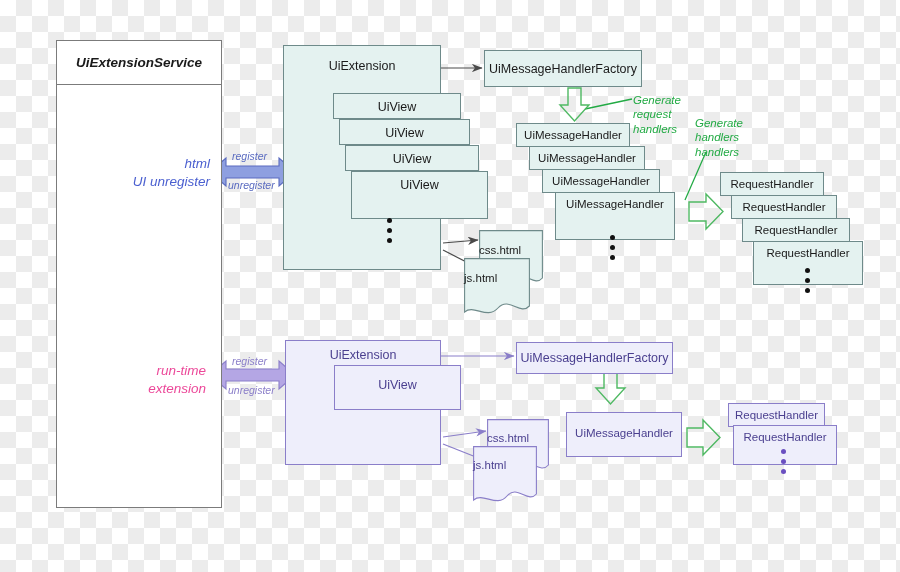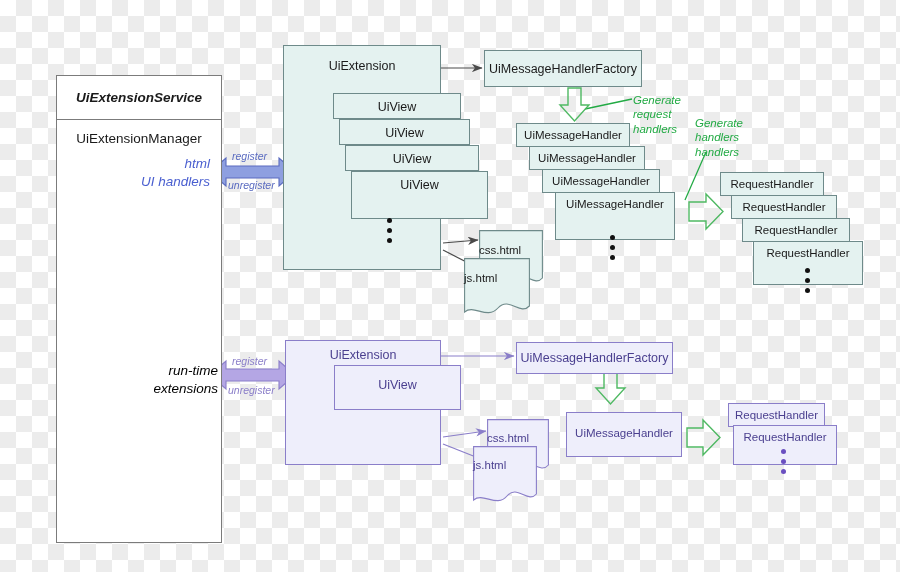--- a/index.html
+++ b/index.html
@@ -16,21 +16,21 @@
     background-image:
       linear-gradient(45deg,#ececec 25%,transparent 25%,transparent 75%,#ececec 75%),
       linear-gradient(45deg,#ececec 25%,transparent 25%,transparent 75%,#ececec 75%);
     background-size:32px 32px;
     background-position:0 0,16px 16px;
     background-color:#ffffff;
   }
   .node{position:absolute;box-sizing:border-box;}
 
   
-  .svc{background:#ffffff;border:1px solid #7b7b7b;margin-top:35px;}
+  .svc{background:#ffffff;border:1px solid #7b7b7b;}
   .svc-row{box-sizing:border-box;display:flex;align-items:center;justify-content:center;
     font-size:13.5px;color:#1a1a1a;}
   .svc-title{font-weight:bold;font-style:italic;border-bottom:1px solid #7b7b7b;}
 
   
   .cy{background:#e4f2f0;border:1px solid #6e8a8a;}
   .cy-lbl{position:absolute;left:0;right:0;text-align:center;font-size:12.5px;color:#1a1a1a;}
 
   
   .lv{background:#eeeefb;border:1px solid #8a7ec9;}
@@ -89,26 +89,25 @@
 
   <path d="M687,428 L703,428 L703,420 L720,437.5 L703,455 L703,447 L687,447 Z" fill="none" stroke="#4fb963" stroke-width="1.4"></path>
 
   <path d="M210,172 L226,158 L226,166 L279,166 L279,158 L295,172 L279,186 L279,178 L226,178 L226,186 Z" fill="#8e9fe0" stroke="#5a6bc0" stroke-width="1.1"></path>
 
   <path d="M210,375 L226,361 L226,369 L279,369 L279,361 L295,375 L279,389 L279,381 L226,381 L226,389 Z" fill="#b4a6e4" stroke="#8a7ec9" stroke-width="1.1"></path>
 </svg>
 
 <div class="node svc" style="left:56px;top:40px;width:166px;height:468px;">
   <div class="svc-row svc-title" style="height:44px;">UiExtensionService</div>
-  <div class="svc-row" style="height:36px;">UiExtensionManager</div>
 </div>
 
 <div class="sidelbl" style="left:80px;top:155px;width:130px;color:#4a5fd0;">
   <div>html</div>
-  <div>UI handlers</div>
+  <div>UI unregister</div>
 </div>
 <div class="reglbl" style="left:232px;top:150px;color:#5a6bc0;">register</div>
 <div class="reglbl" style="left:228px;top:179px;color:#5a6bc0;">unregister</div>
 
 <div class="node cy" style="left:283px;top:45px;width:158px;height:225px;">
   <div class="cy-lbl" style="top:13px;">UiExtension</div>
 </div>
 
 <div class="node cy" style="left:333px;top:93px;width:128px;height:26px;">
   <div class="cy-lbl" style="top:6px;">UiView</div>
@@ -185,23 +184,23 @@
   </svg>
   <span style="top:14px;color:#1a1a1a;">css.html</span>
 </div>
 <div class="doc" style="left:464px;top:258px;">
   <svg width="66" height="62" viewBox="0 0 66 62">
     <path d="M0.6,0.6 H65.4 V48 C56,58 45,38 34,50 C23,62 10,46 0.6,54 Z" fill="#e4f2f0" stroke="#6e8a8a" stroke-width="1.1"></path>
   </svg>
   <span style="top:14px;color:#1a1a1a;">js.html</span>
 </div>
 
-<div class="sidelbl" style="left:88px;top:362px;width:130px;color:#000000;">
+<div class="sidelbl" style="left:76px;top:362px;width:130px;color:#ec4899;">
   <div>run-time</div>
-  <div>extensions</div>
+  <div>extension</div>
 </div>
 <div class="reglbl" style="left:232px;top:355px;color:#8a7ec9;">register</div>
 <div class="reglbl" style="left:228px;top:384px;color:#8a7ec9;">unregister</div>
 
 <div class="node lv" style="left:285px;top:340px;width:156px;height:125px;">
   <div class="lv-lbl" style="top:7px;">UiExtension</div>
 </div>
 <div class="node lv" style="left:334px;top:365px;width:127px;height:45px;">
   <div class="lv-lbl" style="top:12px;">UiView</div>
 </div>

